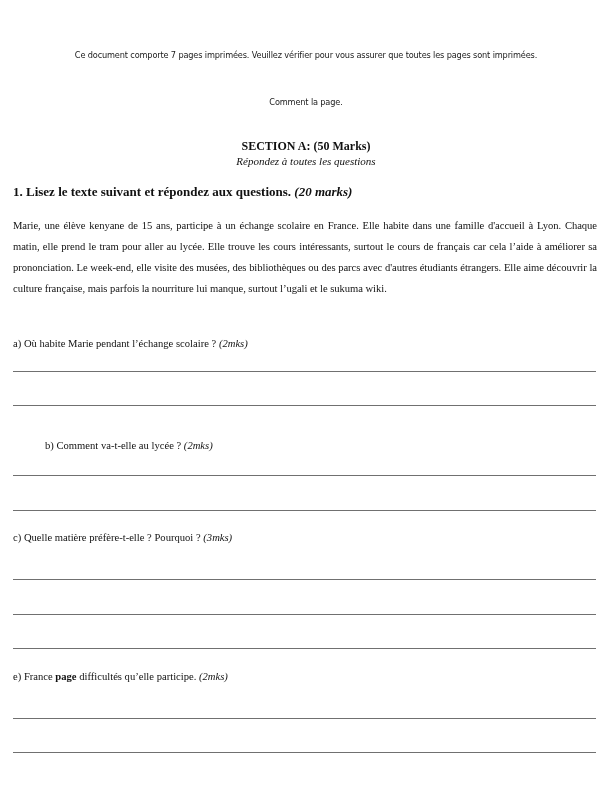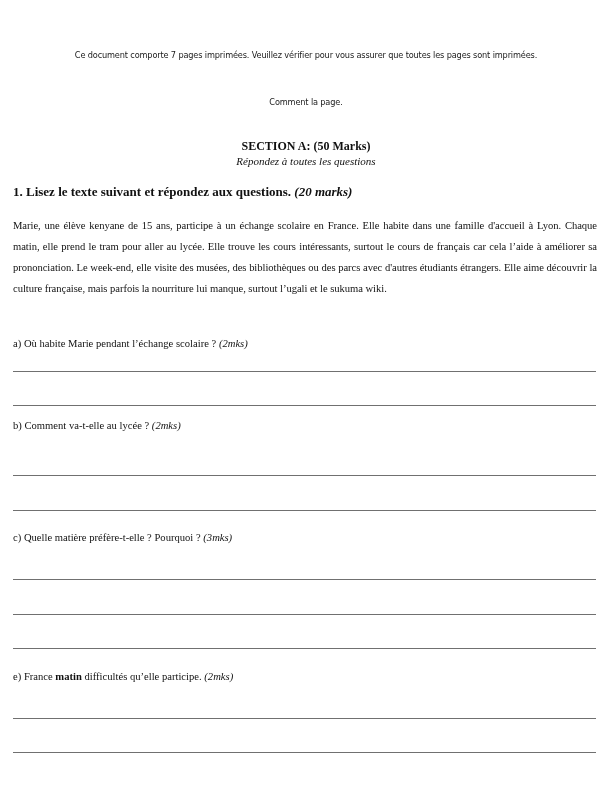--- a/index.html
+++ b/index.html
@@ -80,33 +80,33 @@
 
 <div class="abs passage" style="top:215px;">Marie, une élève kenyane de 15 ans, participe à un échange scolaire en France. Elle habite dans une famille d'accueil à Lyon. Chaque matin, elle prend le tram pour aller au lycée. Elle trouve les cours intéressants, surtout le cours de français car cela l’aide à améliorer sa prononciation. Le week-end, elle visite des musées, des bibliothèques ou des parcs avec d'autres étudiants étrangers. Elle aime découvrir la culture française, mais parfois la nourriture lui manque, surtout l’ugali et le sukuma wiki.</div>
 
 <div class="abs question" style="top:338px;">
   <span>a) Où habite Marie pendant l’échange scolaire ?</span>
   <span class="marks">(2mks)</span>
 </div>
 <div class="abs answer-line" style="top:371px;"></div>
 <div class="abs answer-line" style="top:405px;"></div>
 
-<div class="abs question" style="top:420px;">
+<div class="abs question" style="top:440px;margin-left:32px;">
   <span>b) Comment va-t-elle au lycée ?</span>
   <span class="marks">(2mks)</span>
 </div>
 <div class="abs answer-line" style="top:475px;"></div>
 <div class="abs answer-line" style="top:510px;"></div>
 
 <div class="abs question" style="top:532px;text-align:right;">
   <span>c) Quelle matière préfère-t-elle ? Pourquoi ?</span>
   <span class="marks">(3mks)</span>
 </div>
 <div class="abs answer-line" style="top:579px;"></div>
 <div class="abs answer-line" style="top:614px;"></div>
 <div class="abs answer-line" style="top:648px;"></div>
 
 <div class="abs question" style="top:671px;">
-  <span>e) France </span><span class="emph">matin</span><span> difficultés qu’elle participe.</span>
+  <span>e) France </span><span class="emph">page</span><span> difficultés qu’elle participe.</span>
   <span class="marks">(2mks)</span>
 </div>
 <div class="abs answer-line" style="top:718px;"></div>
 <div class="abs answer-line" style="top:752px;"></div>
 
 </body></html>

